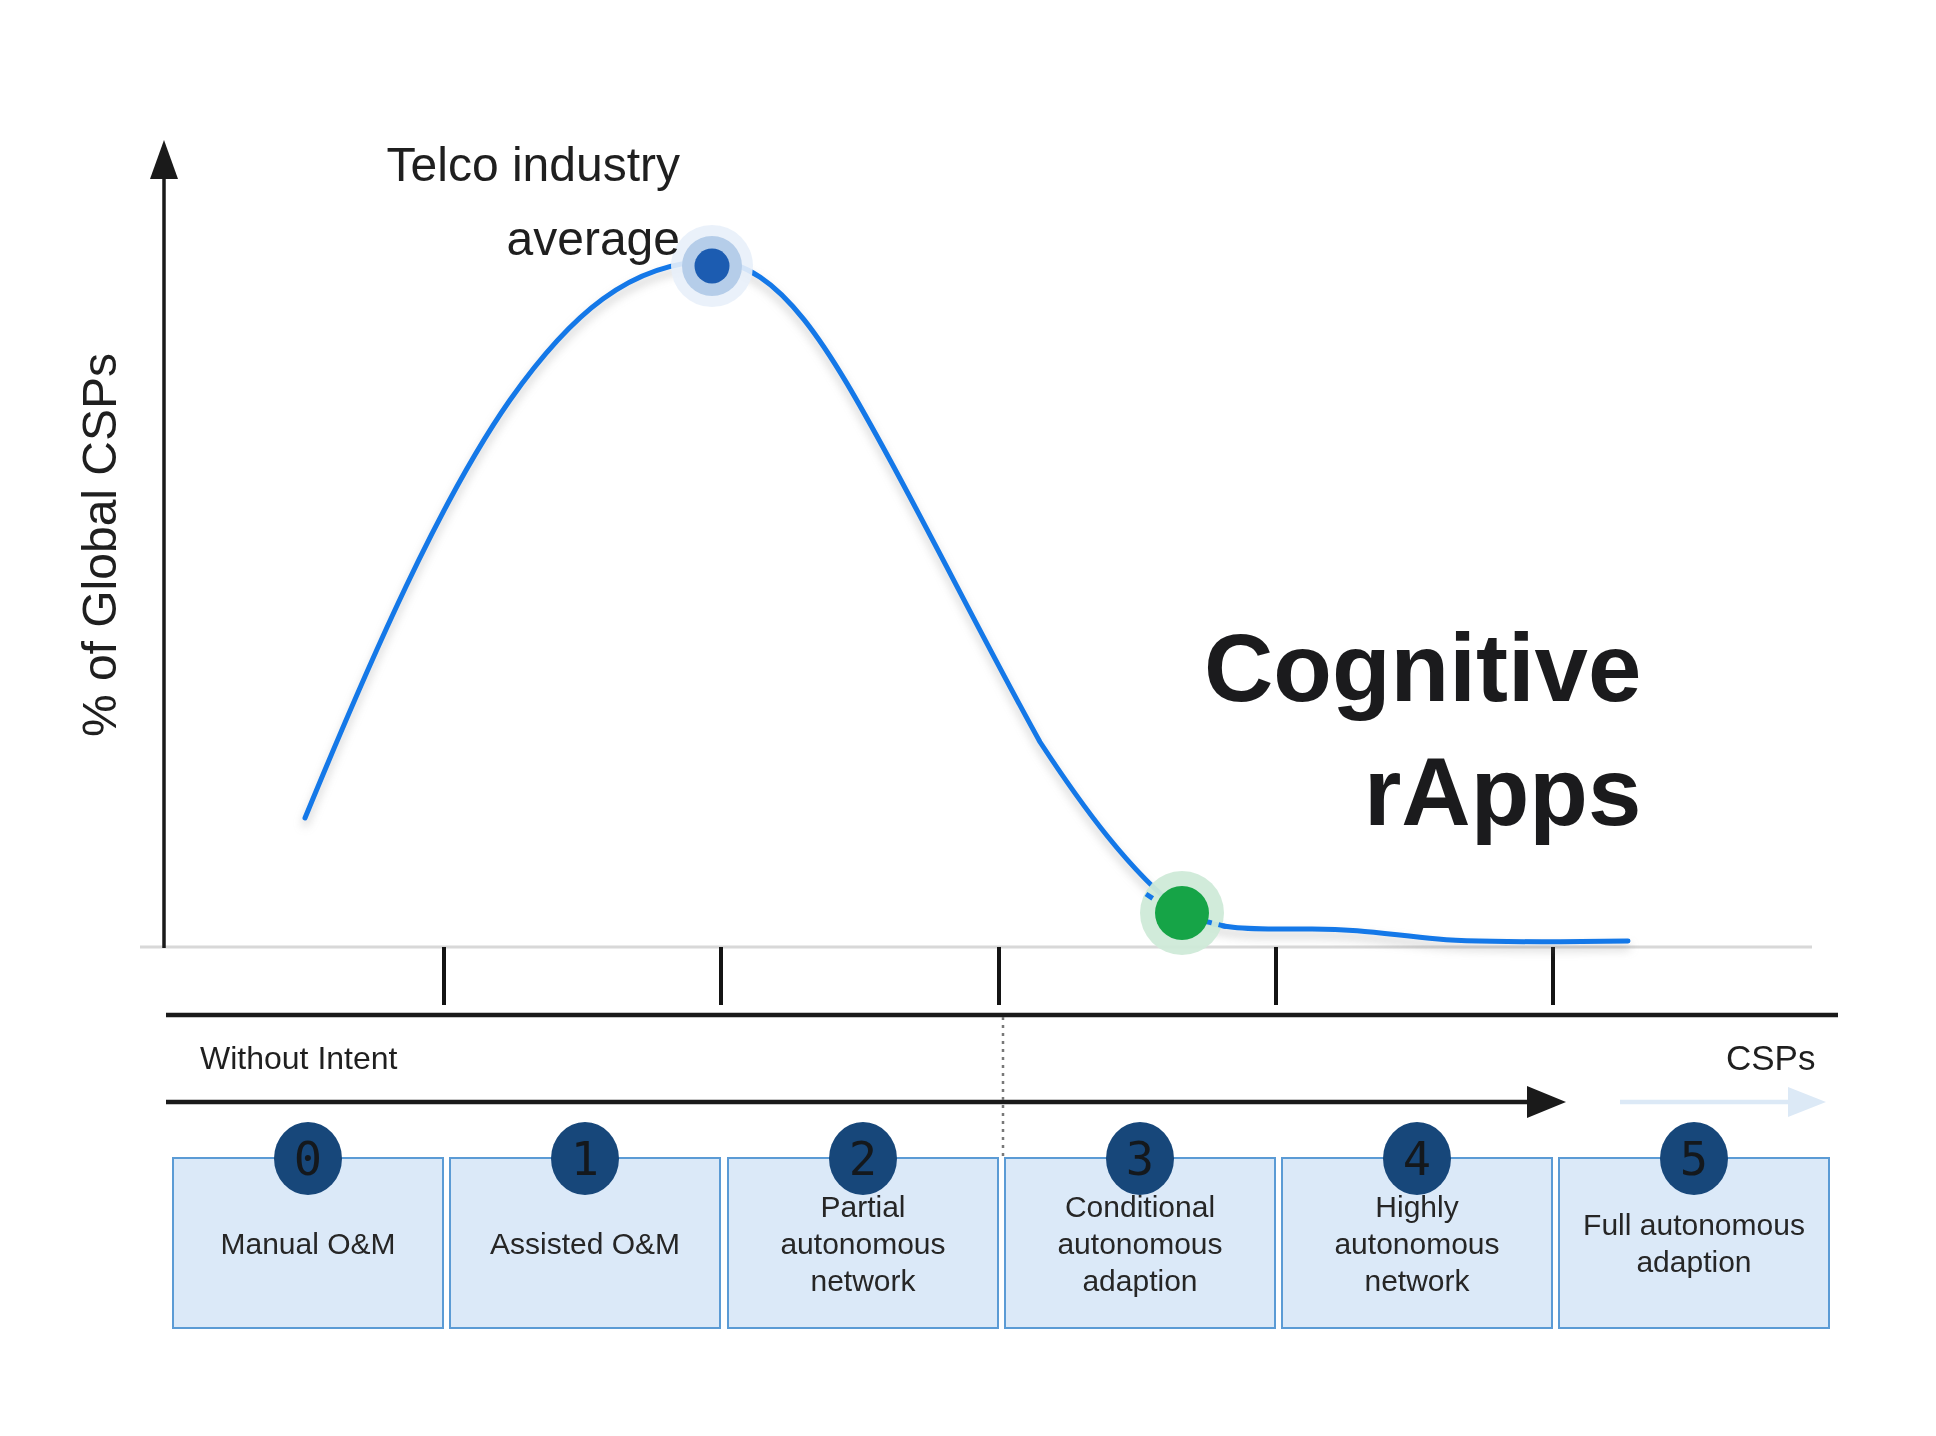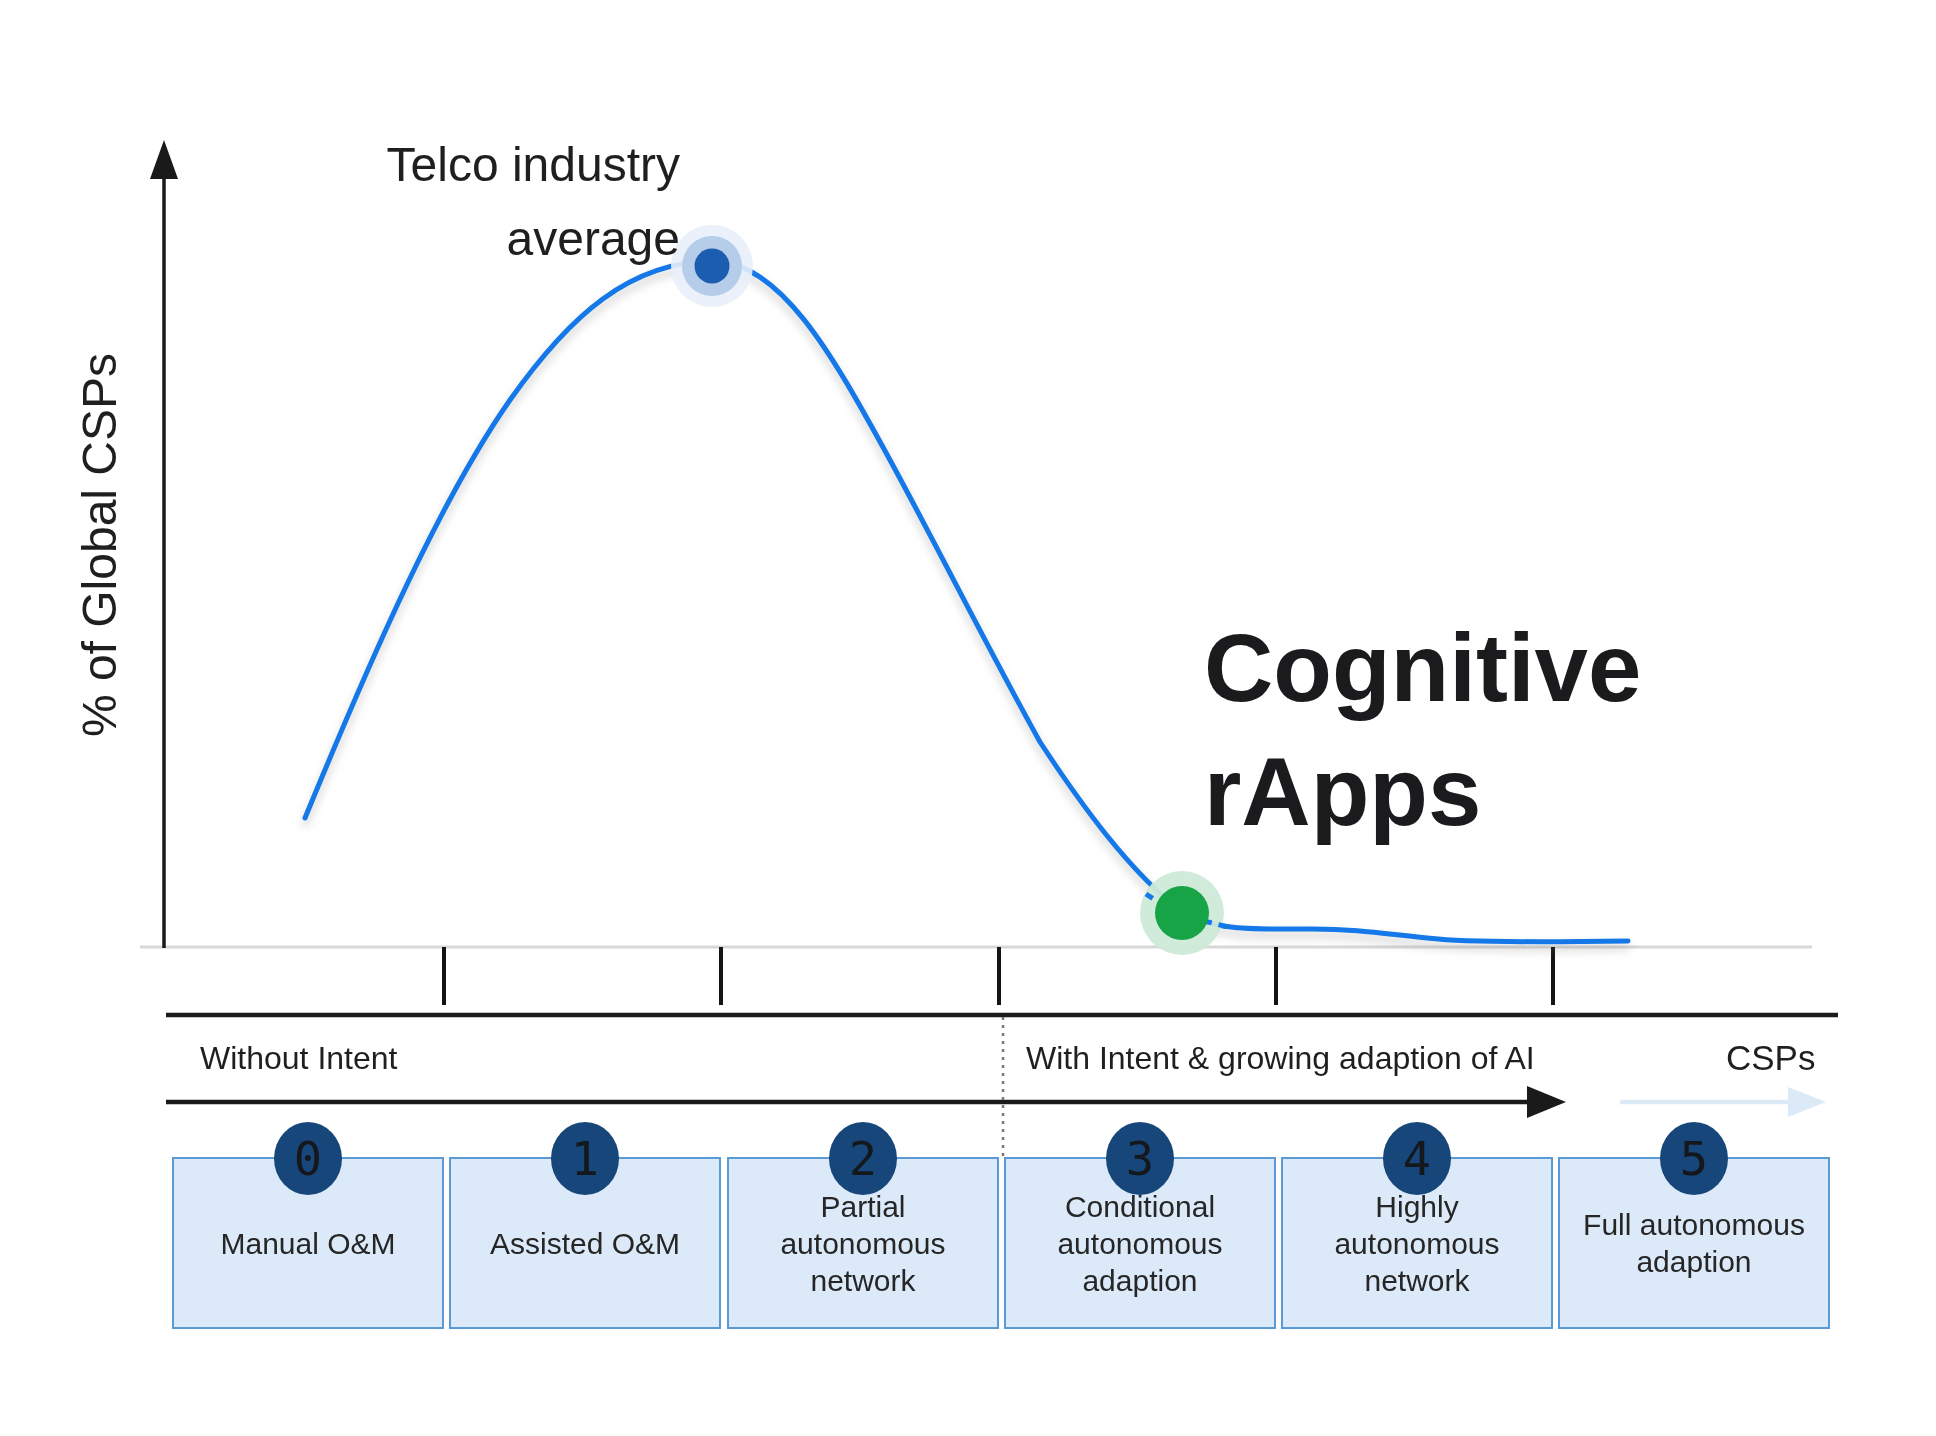--- a/index.html
+++ b/index.html
@@ -14,21 +14,21 @@
     left:-148px;top:515px;width:500px;height:60px;
     transform:rotate(-90deg);transform-origin:center;
     font-size:48px;color:#1f1f1f;text-align:center;white-space:nowrap;
   }
   .peak-label{
     left:280px;top:128px;width:400px;text-align:right;
     font-size:48px;line-height:74px;color:#1f1f1f;
   }
   .tail-label{
     left:1204px;top:606px;font-size:96px;font-weight:700;
-    line-height:124px;color:#1b1b1d;letter-spacing:0px;
+    line-height:124px;color:#1b1b1d;letter-spacing:0px;text-align:right;
   }
   .band-label{font-size:32px;color:#1f1f1f;white-space:nowrap;}
   .leap-label{font-size:35px;color:#1f1f1f;white-space:nowrap;}
   .level-box{
     position:absolute;top:1157px;width:272px;height:172px;box-sizing:border-box;
     background:#dbe9f8;border:2px solid #5b9bd5;
     display:flex;align-items:center;justify-content:center;text-align:center;
   }
   .level-box .lbl{
     font-size:30px;line-height:37px;color:#262626;max-width:230px;
@@ -102,21 +102,20 @@
     <div>Telco industry</div>
     <div>average</div>
   </div>
 
   <div class="abs tail-label">
     <div>Cognitive</div>
     <div>rApps</div>
   </div>
 
   <div class="abs band-label" style="left:200px;top:1040px">Without Intent</div>
-  <div class="abs band-label" style="left:1026px;top:1040px">With Intent &amp; growing adaption of AI</div>
   <div class="abs leap-label" style="left:1726px;top:1038px">CSPs</div>
 
   <div class="level-box" style="left:172px">
     <div class="badge">
       <span class="num">0</span>
     </div>
     <div class="lbl">Manual O&amp;M</div>
   </div>
   <div class="level-box" style="left:449px">
     <div class="badge">

